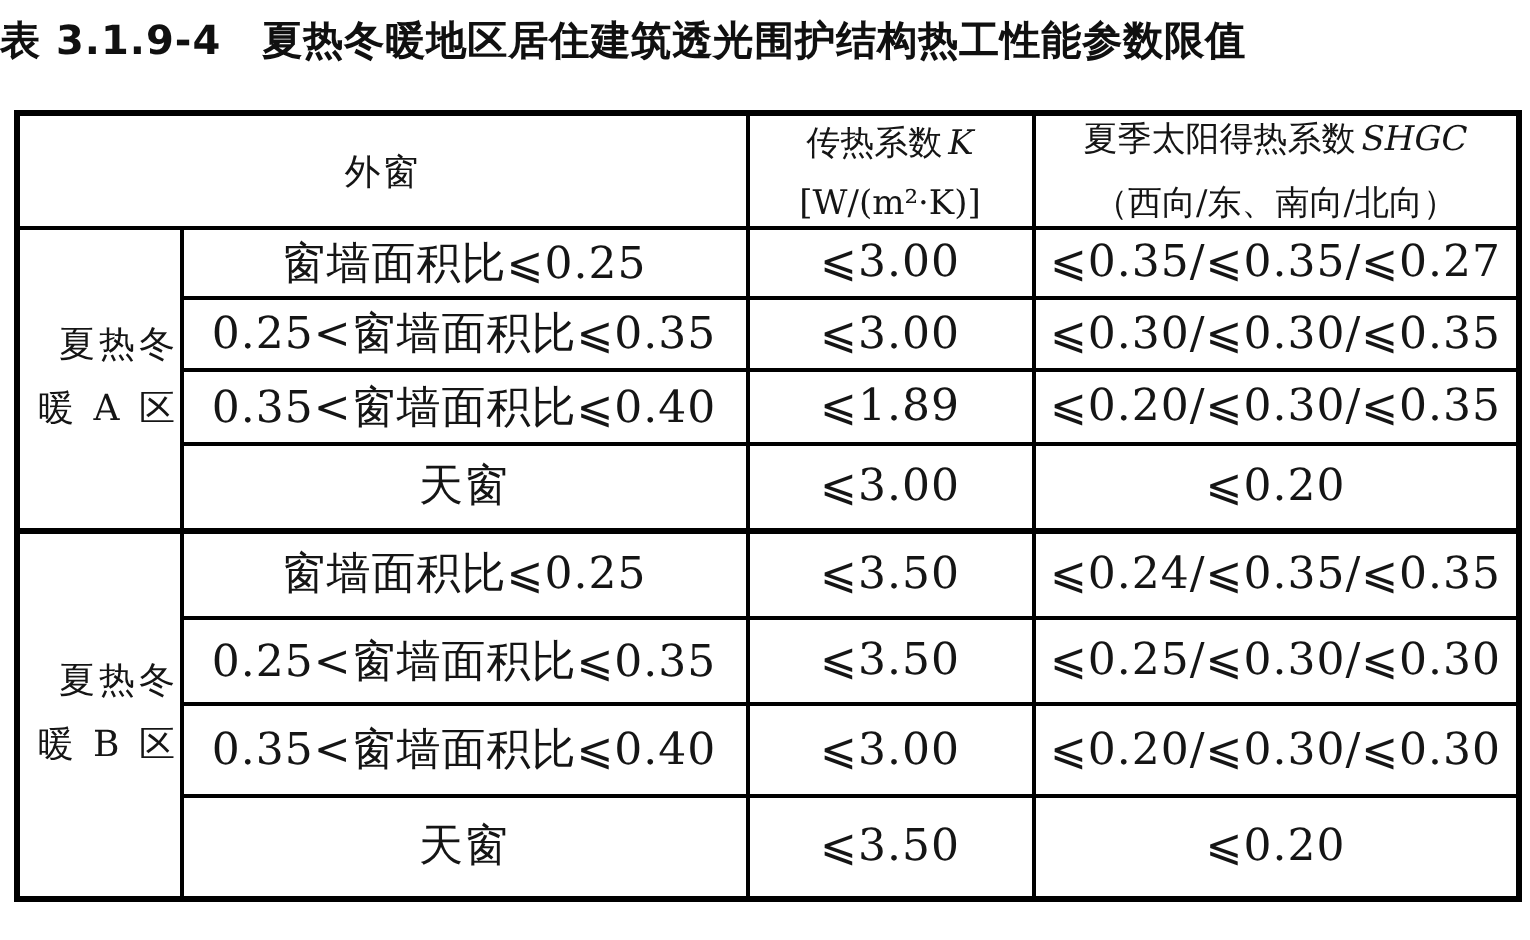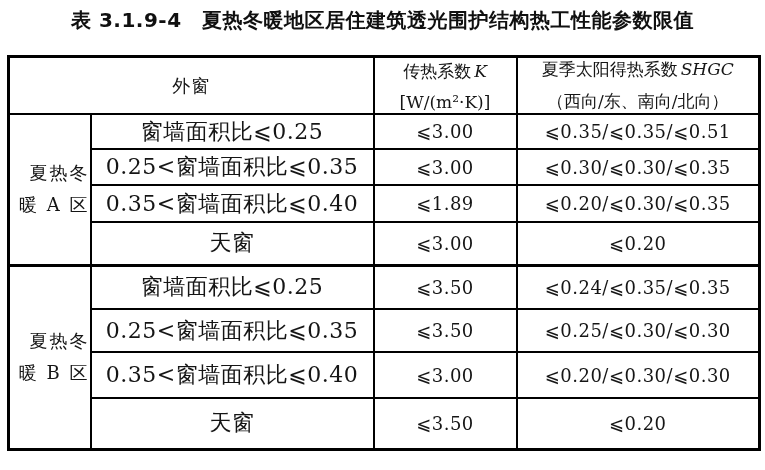--- a/index.html
+++ b/index.html
@@ -5,21 +5,20 @@
   * { margin: 0; padding: 0; box-sizing: border-box; }
   html, body { background: #ffffff; }
   body {
     width: 765px; height: 470px; position: relative; overflow: hidden;
     font-family: "DejaVu Serif", "DejaVu Sans", serif;
     color: #151515;
     -webkit-font-smoothing: antialiased;
   }
   .title {
     position: absolute; left: 0; top: 7px; width: 765px;
-    text-align: center;
     font-family: "DejaVu Sans", "Liberation Sans", sans-serif;
     font-weight: 700; font-size: 20px; letter-spacing: 0.5px;
     color: #101010;
   }
   table.limits {
     position: absolute; left: 7px; top: 55px; width: 751px;
     border-collapse: collapse; table-layout: fixed;
     border: 3px solid #000;
   }
   th, td {
@@ -33,21 +32,21 @@
   .tr-a3 { height: 37px; } .tr-a4 { height: 43px; }
   .tr-b1 { height: 44px; } .tr-b2 { height: 43px; }
   .tr-b3 { height: 46px; } .tr-b4 { height: 51px; }
   tr.group-sep th, tr.group-sep td { border-top: 3px solid #000; }
   .hcell { font-size: 17px; margin-left: 42px; }
   .hcell .hl + .hl { margin-top: 9px; }
   .it { font-style: italic; font-family: "DejaVu Serif", serif; margin-left: 3px; }
   .win-label { font-size: 18px; letter-spacing: 1px; }
   .region { font-size: 18px; line-height: 1.8; letter-spacing: 2px; text-align: right; }
   .cond { font-size: 22px; letter-spacing: 0.5px; }
-  .val  { font-size: 18px; letter-spacing: 0.5px; text-align: center; }
+  .val  { font-size: 22px; letter-spacing: 0.5px; text-align: center; }
 </style>
 </head>
 <body>
 
 <div class="title">表 3.1.9-4　夏热冬暖地区居住建筑透光围护结构热工性能参数限值</div>
 
 <table class="limits">
   <colgroup>
     <col style="width:82px">
       <col style="width:283px">
@@ -71,21 +70,21 @@
   </thead>
   <tbody>
 
     <tr class="tr-a1">
       <td rowspan="4" class="region">
         <div>夏热冬</div>
         <div>暖 A 区</div>
       </td>
       <td class="cond">窗墙面积比⩽0.25</td>
       <td class="val">⩽3.00</td>
-      <td class="val">⩽0.35/⩽0.35/⩽0.51</td>
+      <td class="val">⩽0.35/⩽0.35/⩽0.27</td>
     </tr>
     <tr class="tr-a2">
       <td class="cond">0.25&lt;窗墙面积比⩽0.35</td>
       <td class="val">⩽3.00</td>
       <td class="val">⩽0.30/⩽0.30/⩽0.35</td>
     </tr>
     <tr class="tr-a3">
       <td class="cond">0.35&lt;窗墙面积比⩽0.40</td>
       <td class="val">⩽1.89</td>
       <td class="val">⩽0.20/⩽0.30/⩽0.35</td>

